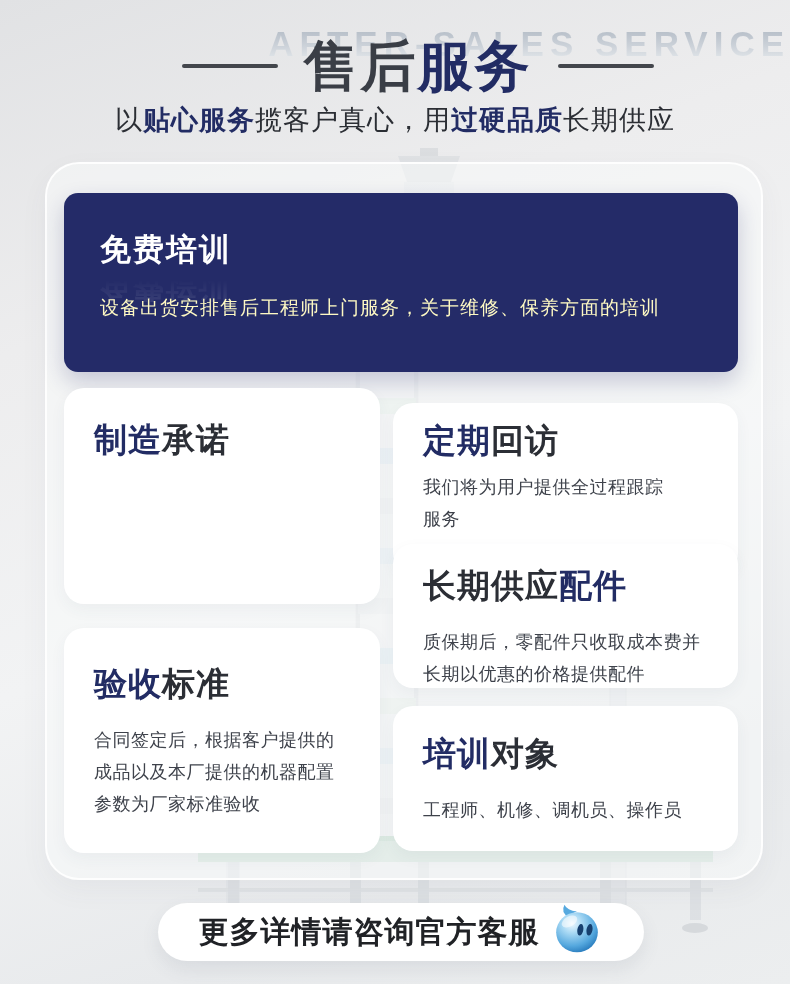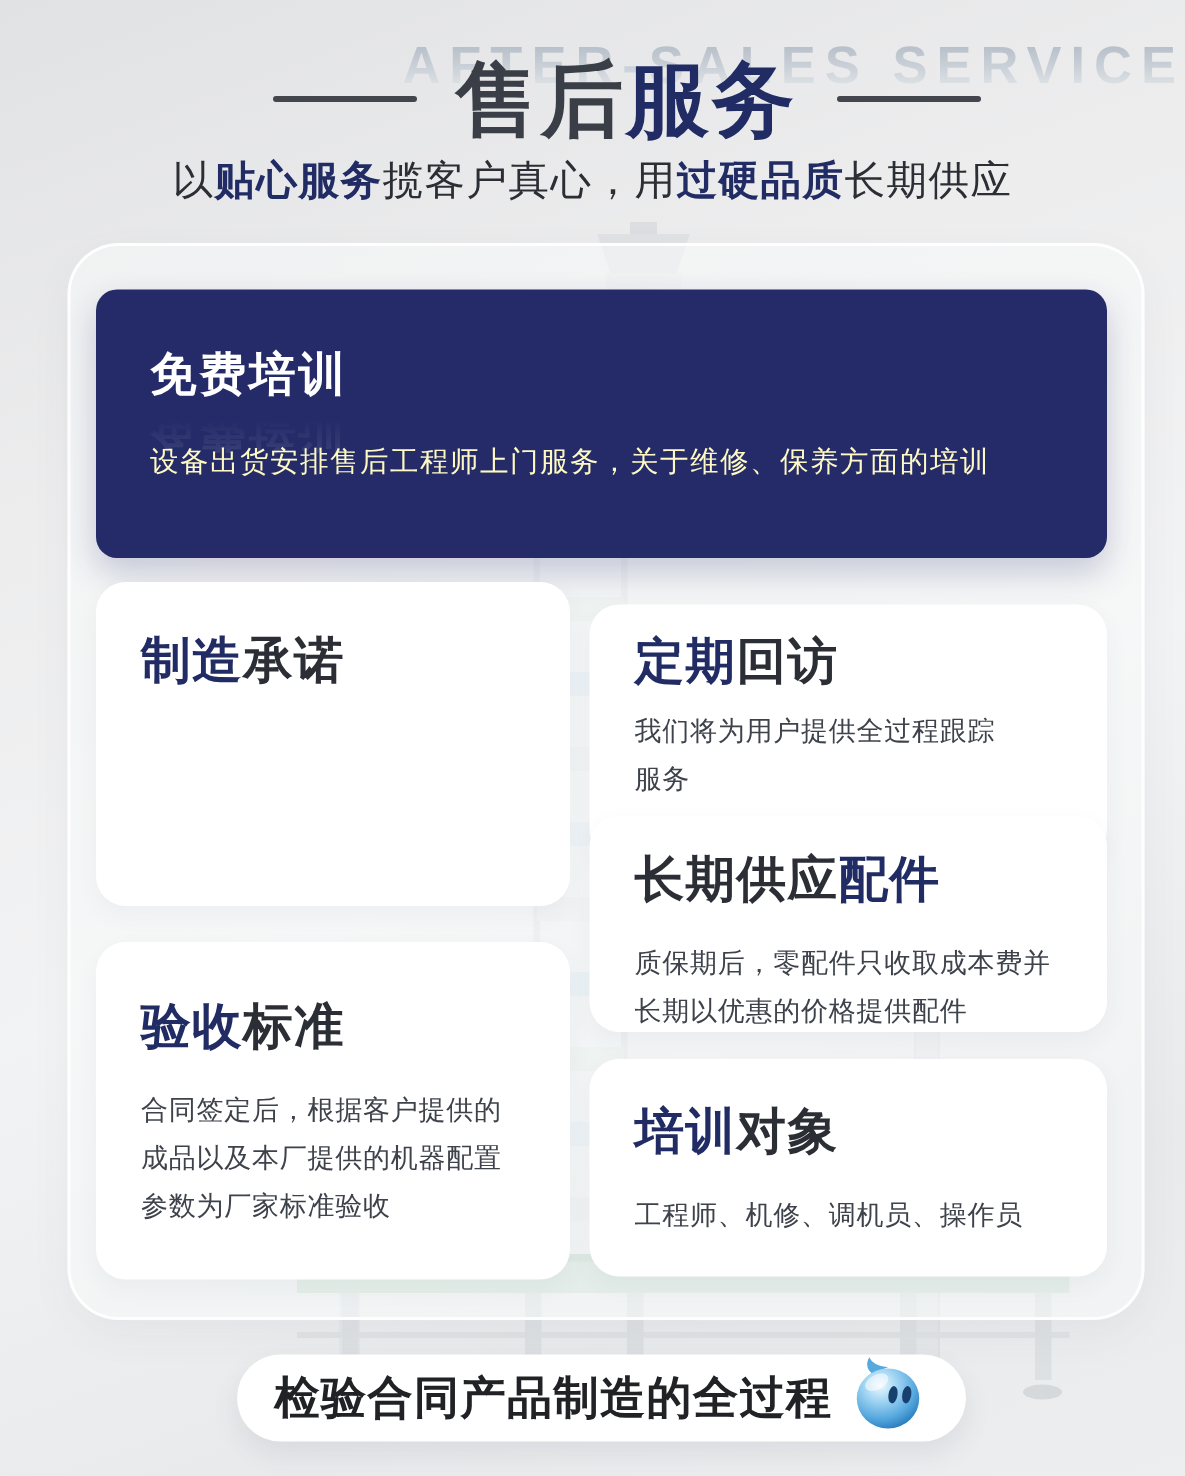--- a/index.html
+++ b/index.html
@@ -180,21 +180,21 @@
     <div class="card-title"><span class="t-navy">验收</span><span class="t-dark">标准</span></div>
     <div class="card-body">合同签定后，根据客户提供的成品以及本厂提供的机器配置参数为厂家标准验收</div>
   </div>
 
   <div class="card" id="card-train">
     <div class="card-title"><span class="t-navy">培训</span><span class="t-dark">对象</span></div>
     <div class="card-body">工程师、机修、调机员、操作员</div>
   </div>
 
   <div class="cta">
-    <span class="cta-label">检验合同产品制造的全过程</span>
+    <span class="cta-label">更多详情请咨询官方客服</span>
     <svg class="mascot" viewBox="0 0 60 60">
       <defs>
         <radialGradient id="mg" cx="38%" cy="28%" r="80%">
           <stop offset="0%" stop-color="#eef8fe"></stop>
           <stop offset="30%" stop-color="#a9d9f4"></stop>
           <stop offset="70%" stop-color="#55a8de"></stop>
           <stop offset="100%" stop-color="#1f72b6"></stop>
         </radialGradient>
       </defs>
       <path d="M20 16 Q10 10 15 1 Q18 8 30 9 Q23 11 20 16 Z" fill="#56a9df"></path>

